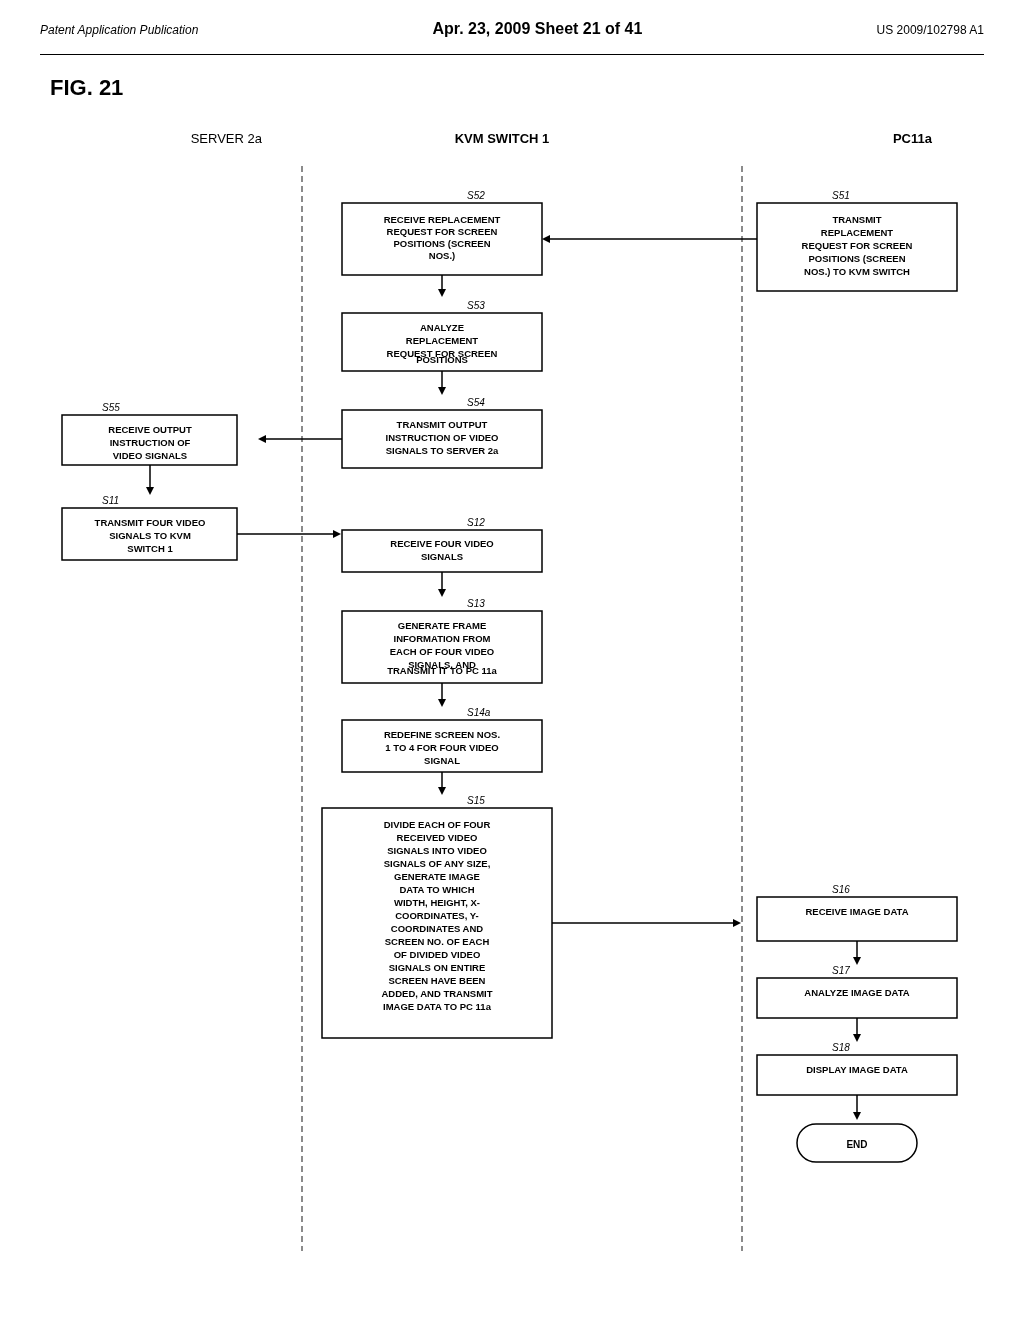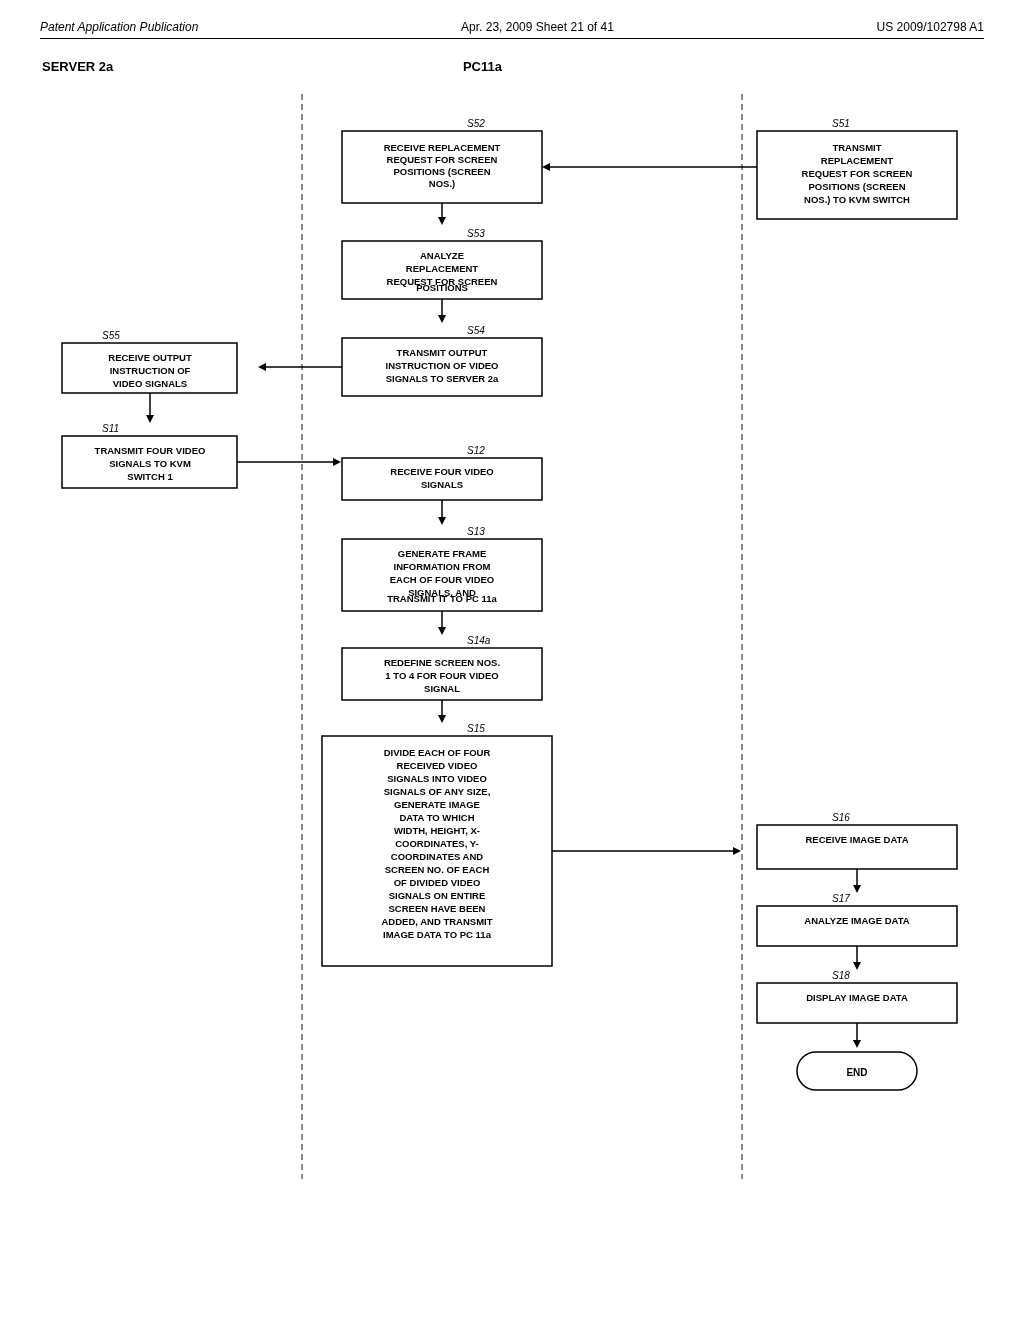--- a/index.html
+++ b/index.html
@@ -18,31 +18,32 @@
       background: #fff;
       padding: 20px 40px;
       position: relative;
     }
 
     .header {
       display: flex;
       justify-content: space-between;
       align-items: baseline;
       border-bottom: 1px solid #000;
-      padding-bottom: 4px;
+      padding-bottom: 16px;
       margin-bottom: 20px;
     }
 
     .header-left {
       font-style: italic;
       font-size: 12px;
     }
 
     .header-center {
-      font-size: 12px;
+      font-size: 16px;
+      font-weight: bold;
     }
 
     .header-right {
       font-size: 12px;
       text-align: right;
     }
 
     .fig-title {
       font-size: 22px;
       font-weight: bold;
@@ -70,25 +71,27 @@
 <body>
 
 <div class="page">
 
   <div class="header">
     <span class="header-left">Patent Application Publication</span>
     <span class="header-center">Apr. 23, 2009   Sheet 21 of 41</span>
     <span class="header-right">US 2009/102798 A1</span>
   </div>
 
+  <div class="fig-title">FIG. 21</div>
 
   <div class="diagram" style="position:relative; height:1160px;">
 
     <div style="display:flex; position:absolute; top:0; left:0; width:100%;">
-      <div style="width:220px; text-align:left; font-size:13px; font-weight:bold;">SERVER 2a</div>
+      <div style="width:220px; text-align:right; font-size:13px; font-weight:normal;">SERVER 2a</div>
+      <div style="width:380px; text-align:center; font-size:13px; font-weight:bold; margin-left:50px;">KVM SWITCH 1</div>
       <div style="width:200px; text-align:right; font-size:13px; font-weight:bold; margin-left:40px;">PC11a</div>
     </div>
 
     <svg class="svg-overlay" viewBox="0 0 940 1160" xmlns="http://www.w3.org/2000/svg" style="position:absolute;top:0;left:0;width:100%;height:100%;">
 
       <line x1="260" y1="35" x2="260" y2="1120" stroke="#666" stroke-width="1.5" stroke-dasharray="6,4"></line>
       <line x1="700" y1="35" x2="700" y2="1120" stroke="#666" stroke-width="1.5" stroke-dasharray="6,4"></line>
 
       <text x="425" y="68" font-size="10" font-style="italic" font-family="Arial">S52</text>
 

